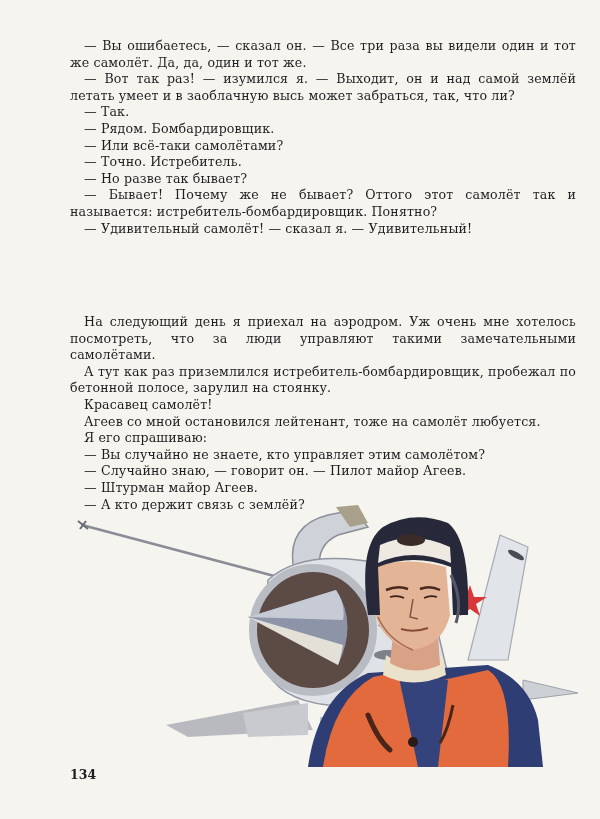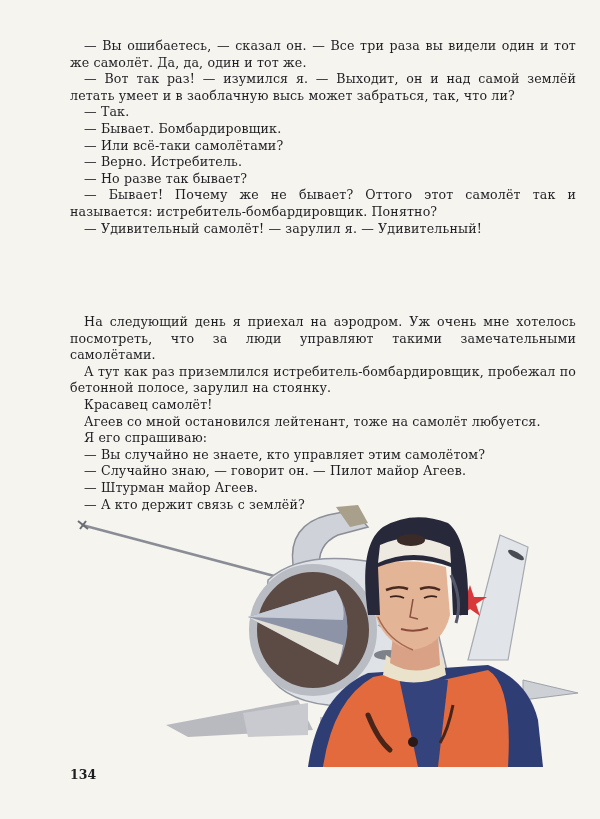--- a/index.html
+++ b/index.html
@@ -34,26 +34,26 @@
 </style>
 </head>
 <body>
 
 <div class="page">
 
   <div class="text-block" id="block1">
     <p>— Вы ошибаетесь, — сказал он. — Все три раза вы видели один и тот же самолёт. Да, да, один и тот же.</p>
     <p>— Вот так раз! — изумился я. — Выходит, он и над самой землёй летать умеет и в заоблачную высь может забраться, так, что ли?</p>
     <p>— Так.</p>
-    <p>— Бывает. Бомбардировщик.</p>
+    <p>— Рядом. Бомбардировщик.</p>
     <p>— Или всё-таки самолётами?</p>
-    <p>— Верно. Истребитель.</p>
+    <p>— Точно. Истребитель.</p>
     <p>— Но разве так бывает?</p>
     <p>— Бывает! Почему же не бывает? Оттого этот самолёт так и называется: истребитель-бомбардировщик. Понятно?</p>
-    <p>— Удивительный самолёт! — зарулил я. — Удивительный!</p>
+    <p>— Удивительный самолёт! — сказал я. — Удивительный!</p>
   </div>
 
 
   <div class="text-block" id="block2">
     <p>На следующий день я приехал на аэродром. Уж очень мне хотелось посмотреть, что за люди управляют такими замечательными самолётами.</p>
     <p>А тут как раз приземлился истребитель-бомбардировщик, пробежал по бетонной полосе, зарулил на стоянку.</p>
     <p>Красавец самолёт!</p>
     <p>Агеев со мной остановился лейтенант, тоже на самолёт любуется.</p>
     <p>Я его спрашиваю:</p>
     <p>— Вы случайно не знаете, кто управляет этим самолётом?</p>

